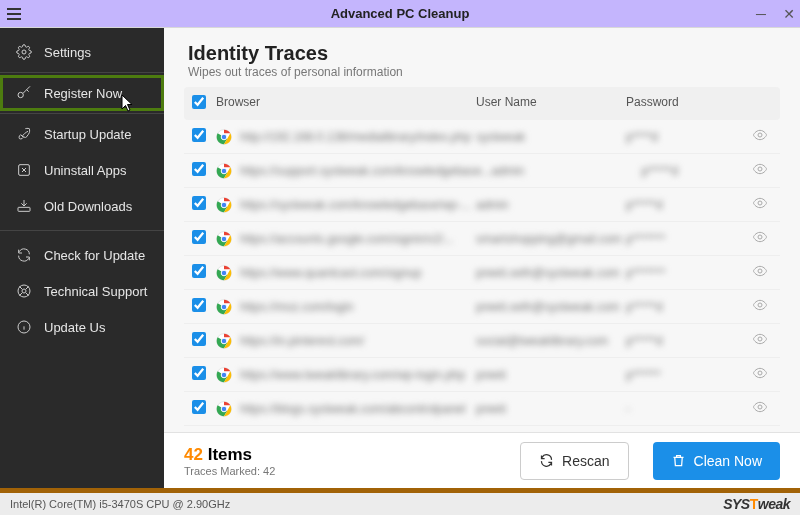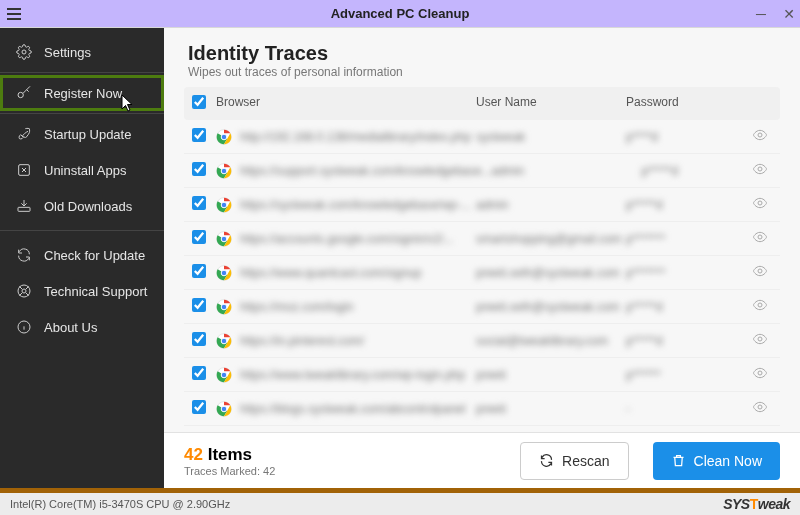--- a/index.html
+++ b/index.html
@@ -144,21 +144,21 @@
         </div>
       <span>Technical Support</span>
     </div>
     <div class="side-item">
       <div class="side-ico">
           <svg viewBox="0 0 24 24">
             <circle cx="12" cy="12" r="9"></circle>
             <path d="M12 8h0M12 11v5"></path>
           </svg>
         </div>
-      <span>About Us</span>
+      <span>Update Us</span>
     </div>
   </div>
 
   <div class="main">
     <div class="mainhead">
       <h1>Identity Traces</h1>
       <p>Wipes out traces of personal information</p>
     </div>
     <div class="tablewrap">
       <div class="thead">

